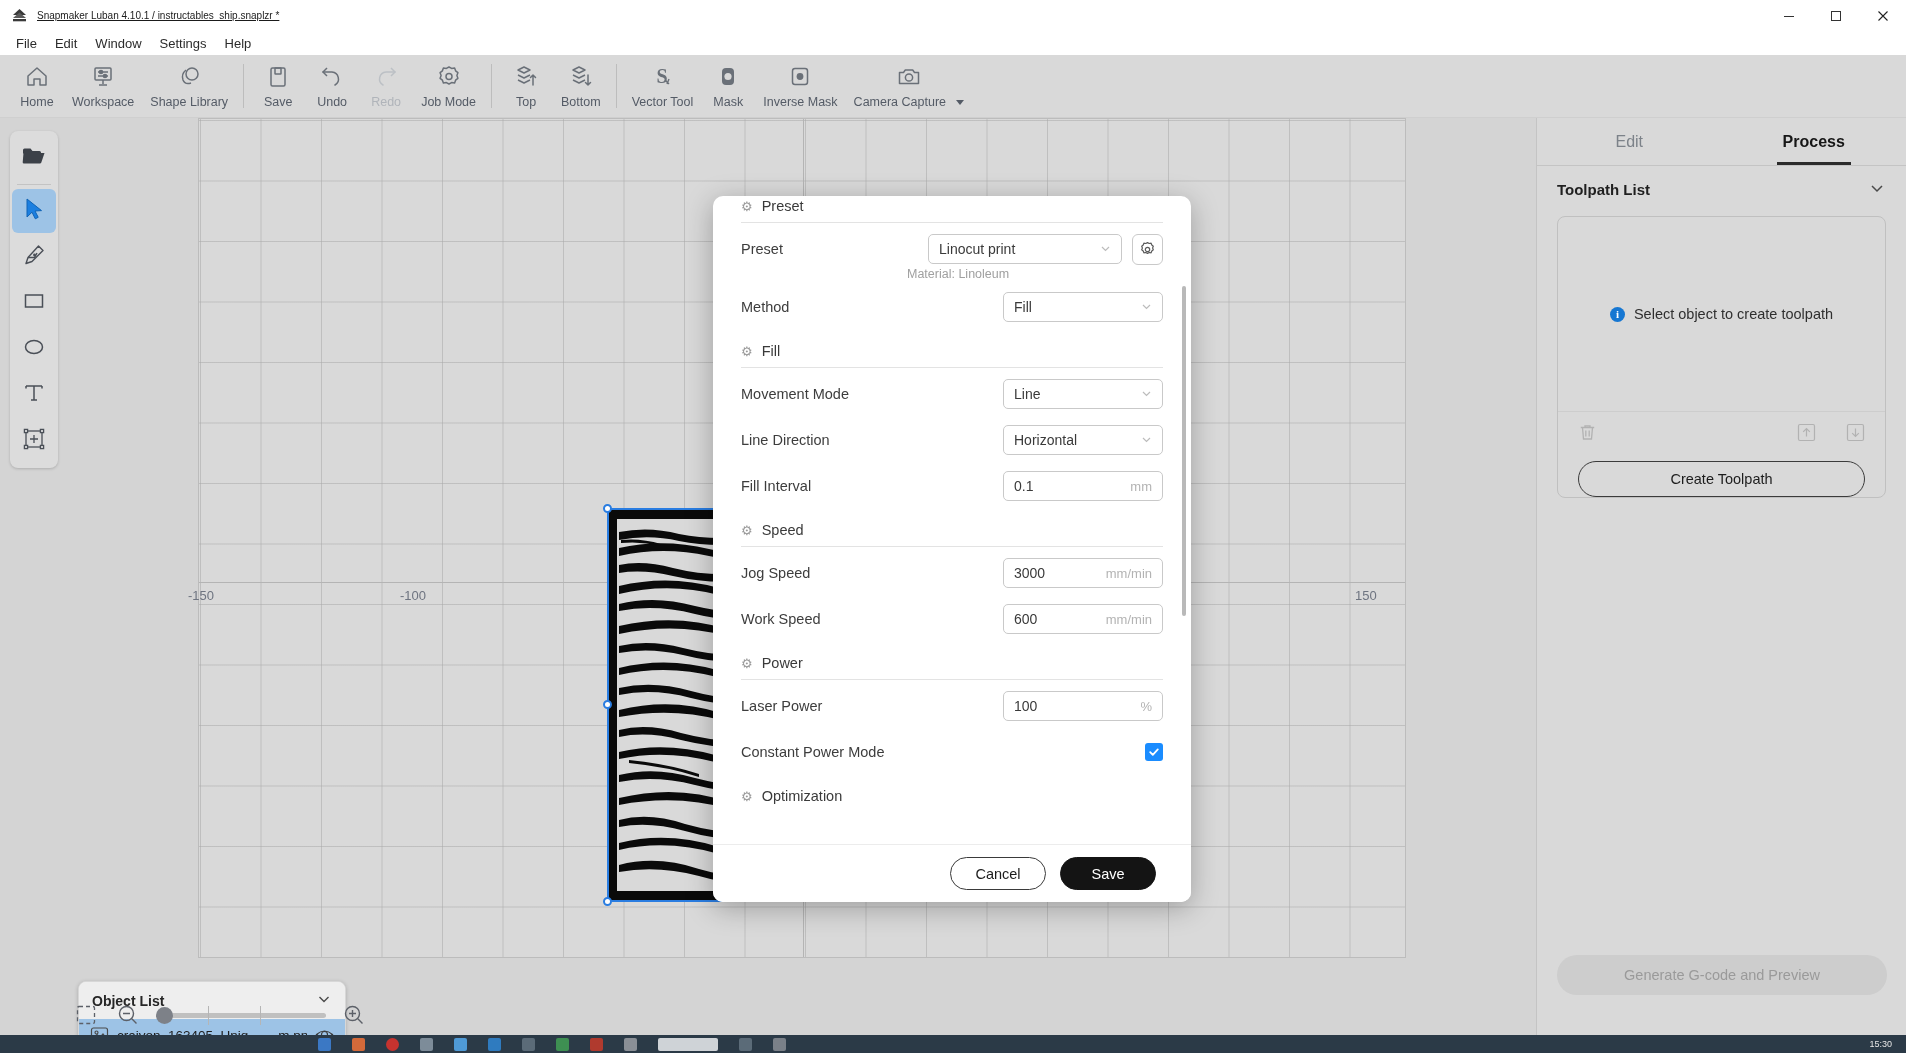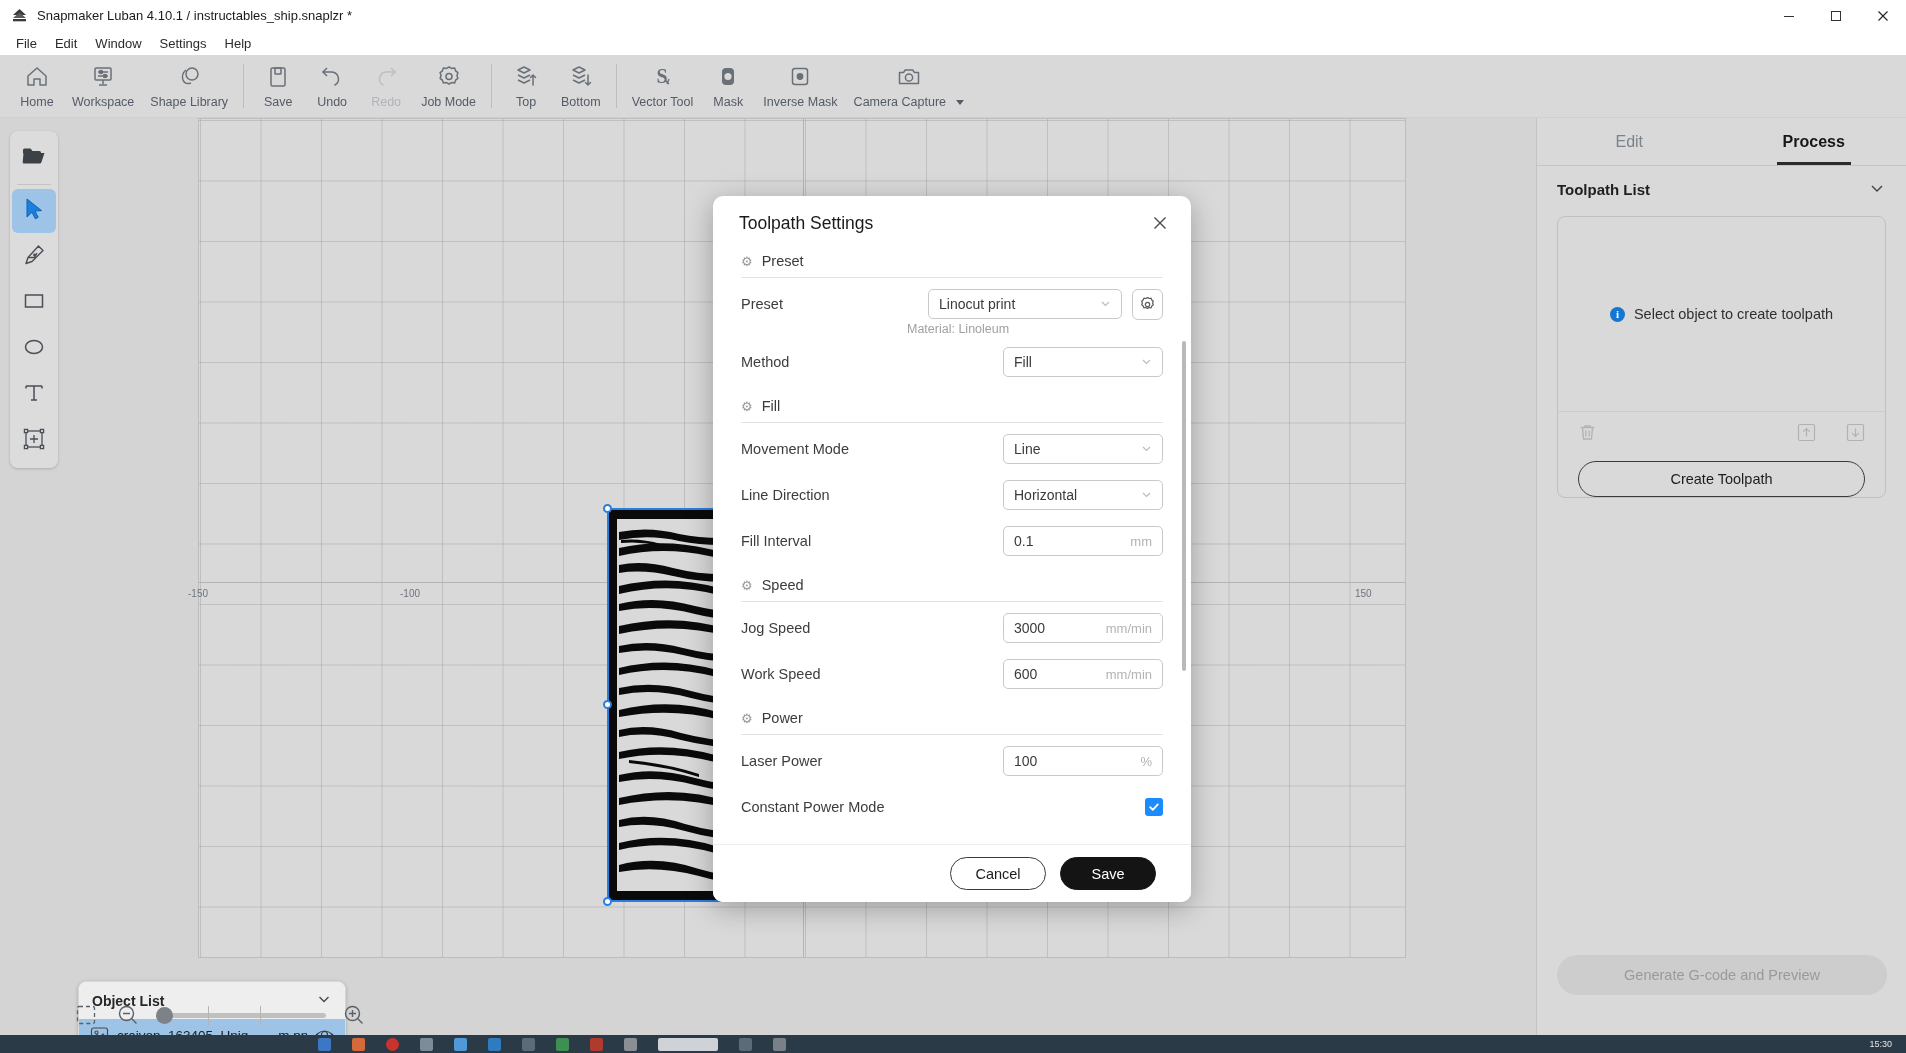--- a/index.html
+++ b/index.html
@@ -16,21 +16,21 @@
   .titlebar {
     position: absolute; top: 0; left: 0; width: 1906px; height: 31px;
     background: #ffffff; display: flex; align-items: center;
     border-bottom: 1px solid #ffffff;
   }
   .titlebar .app-icon {
     width: 18px; height: 18px; margin-left: 10px; margin-right: 9px;
     display: flex; align-items: center; justify-content: center;
   }
   .titlebar .title-text {
-    font-size: 13px; color: #1b1b1b; letter-spacing: 0.0px;
+    font-size: 10px; color: #1b1b1b; letter-spacing: 0.0px; text-decoration: underline;
   }
   .win-ctrls { position: absolute; right: 0; top: 0; height: 31px; display: flex; }
   .win-btn {
     width: 47px; height: 31px; display: flex; align-items: center; justify-content: center;
     color: #222;
   }
 
   
   .menubar {
     position: absolute; top: 31px; left: 0; width: 1906px; height: 24px;
@@ -88,21 +88,21 @@
     background-image:
       linear-gradient(to right, rgba(170,170,170,0.55) 1px, transparent 1px),
       linear-gradient(to bottom, rgba(170,170,170,0.55) 1px, transparent 1px);
     background-size: 60.5px 60.5px;
     background-position: 1px 1px;
     border: 1px solid #bcbcbc;
   }
   .axis-v { position: absolute; top: 0; bottom: 0; width: 1px; background: #b4b4b4; }
   .axis-h { position: absolute; left: 0; right: 0; height: 1px; background: #b4b4b4; }
   .ruler-lbl {
-    position: absolute; font-size: 10px; color: #6e7480; white-space: nowrap;
+    position: absolute; font-size: 13px; color: #6e7480; white-space: nowrap;
   }
 
   
   .obj {
     position: absolute; left: 609px; top: 392px; width: 168px; height: 390px;
   }
   .obj-img {
     position: absolute; inset: 0; background: #000;
     overflow: hidden;
   }
@@ -669,28 +669,20 @@
         </span>
       </div>
       <div class="create-tp-btn">Create Toolpath</div>
     </div>
 
     <div class="gencode-btn">Generate G-code and Preview</div>
   </div>
 
   <div class="modal-shade"></div>
   <div class="modal">
-    <div class="modal-head">
-      <span class="modal-title">Toolpath Settings</span>
-      <span class="modal-close">
-        <svg width="16" height="16" viewBox="0 0 16 16" fill="none" stroke="#4a4a4a" stroke-width="1.4">
-            <path d="M2.5 2.5 L13.5 13.5 M13.5 2.5 L2.5 13.5"></path>
-          </svg>
-      </span>
-    </div>
 
     <div class="modal-body">
       <div class="mb-inner">
 
         <div class="sec-head">
           <span class="gear">⚙</span>
           <span>Preset</span>
         </div>
         <div class="sec-rule"></div>
 

